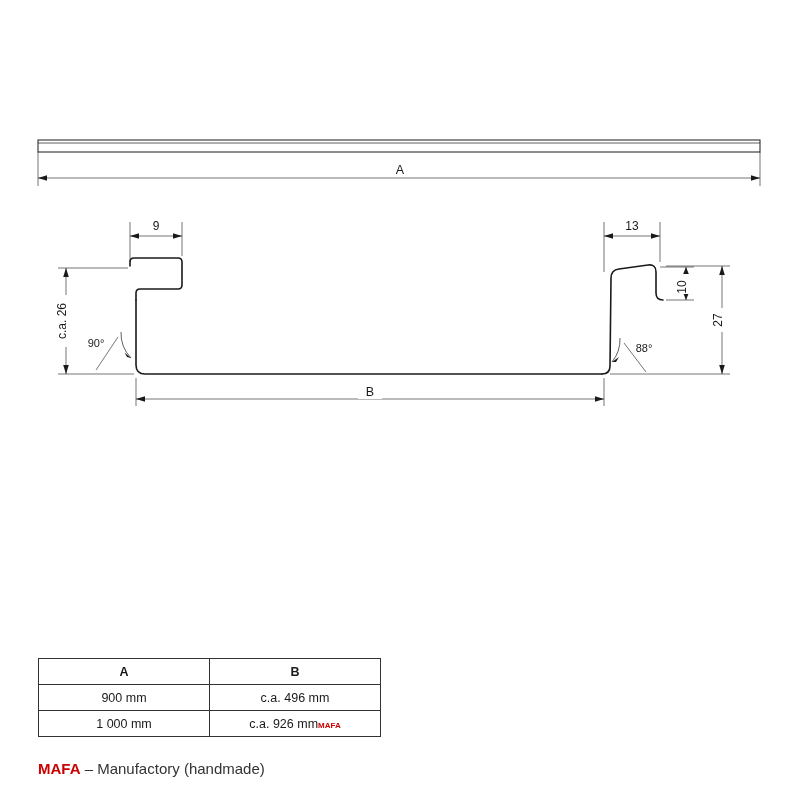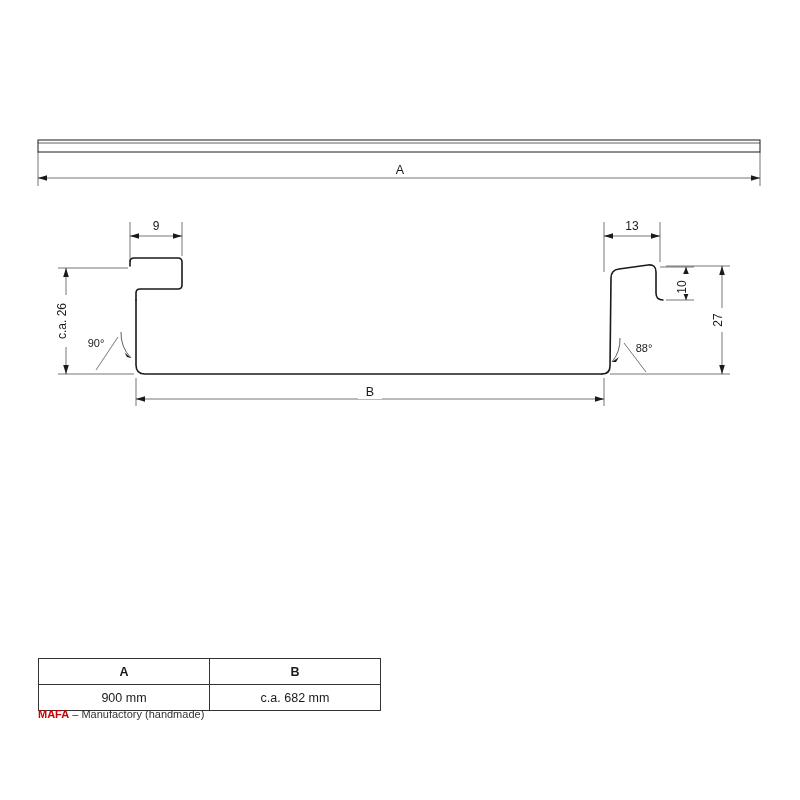--- a/index.html
+++ b/index.html
@@ -35,22 +35,22 @@
     height: 17px;
   }
   .tbl th {
     font-weight: bold;
   }
   .col-a { width: 150px; }
   .col-b { width: 150px; }
   .footnote {
     position: absolute;
     left: 38px;
-    top: 708px;
-    font-size: 11px;
+    top: 760px;
+    font-size: 15px;
     color: #333;
     white-space: nowrap;
   }
   .brand {
     color: #cc0000;
     font-weight: bold;
   }
   .brand-small {
     color: #cc0000;
     font-weight: bold;
@@ -170,20 +170,24 @@
 <table class="tbl">
   <thead>
     <tr>
       <th class="col-a">A</th>
       <th class="col-b">B</th>
     </tr>
   </thead>
   <tbody>
     <tr>
       <td>900 mm</td>
-      <td>c.a. 682 mm</td>
+      <td>c.a. 496 mm</td>
+    </tr>
+    <tr>
+      <td>1 000 mm</td>
+      <td><span>c.a. 926 mm</span><span class="brand-small">MAFA</span></td>
     </tr>
   </tbody>
 </table>
 
 <div class="footnote">
   <span class="brand">MAFA</span><span> – Manufactory (handmade)</span>
 </div>
 
 </body></html>

